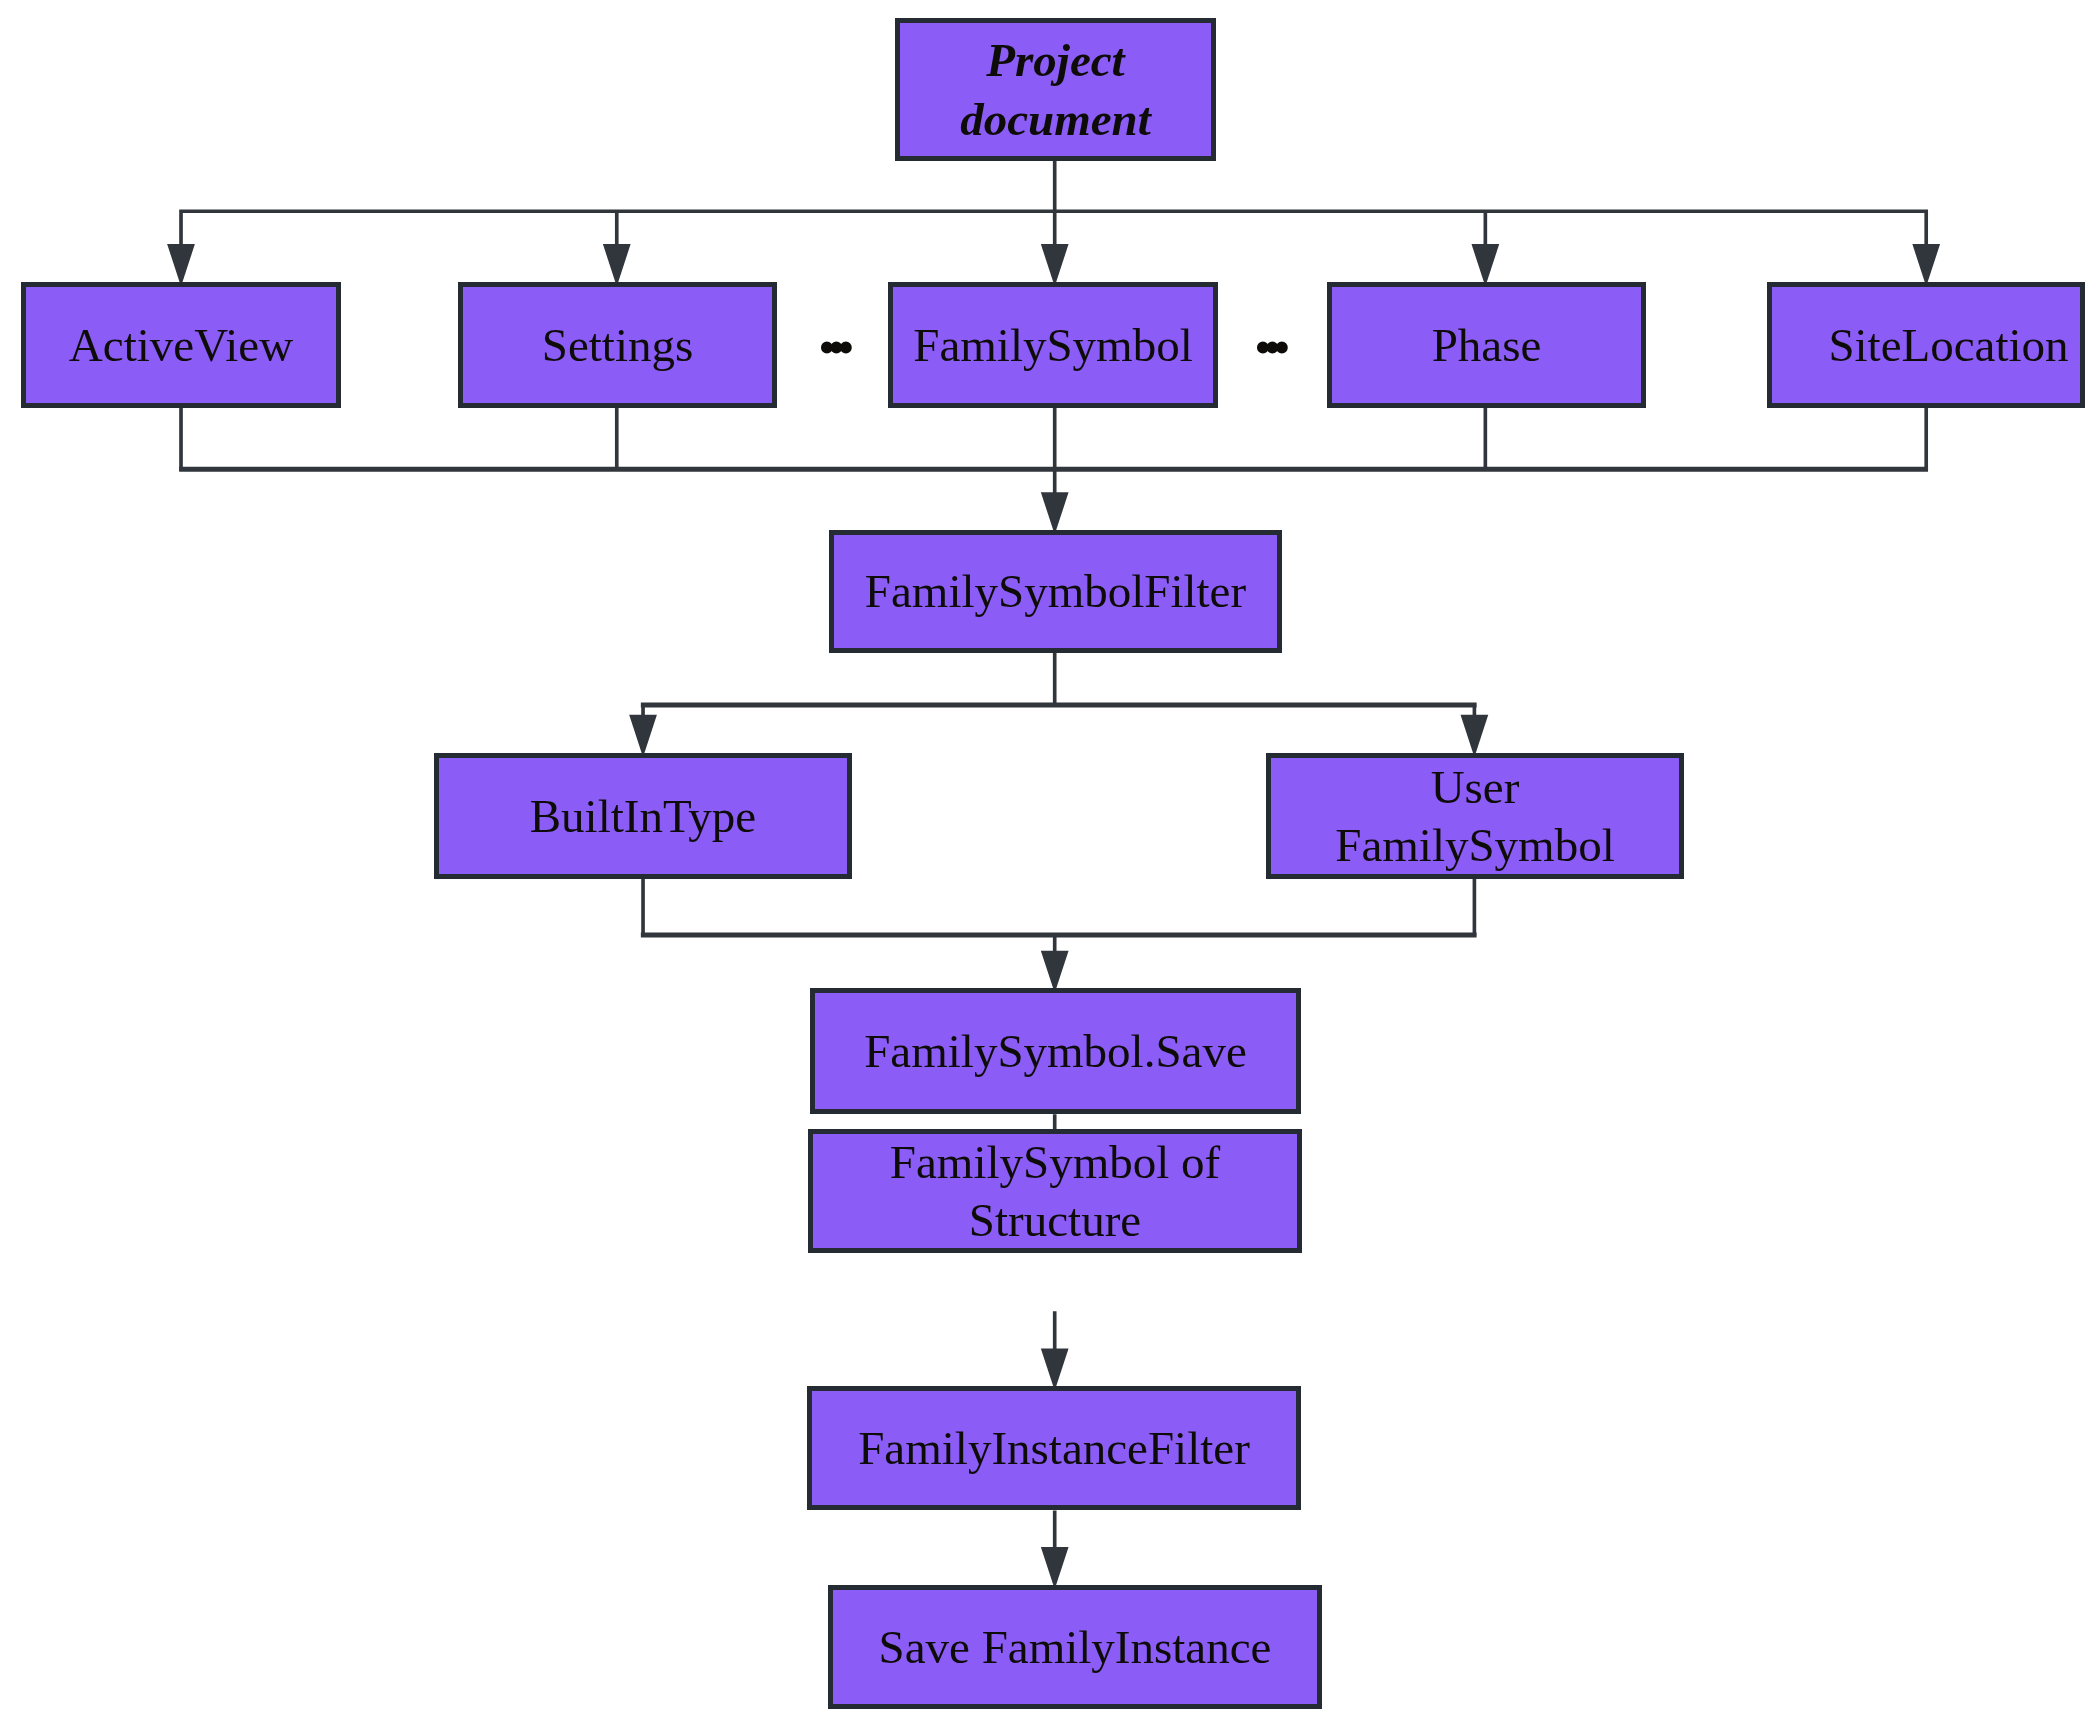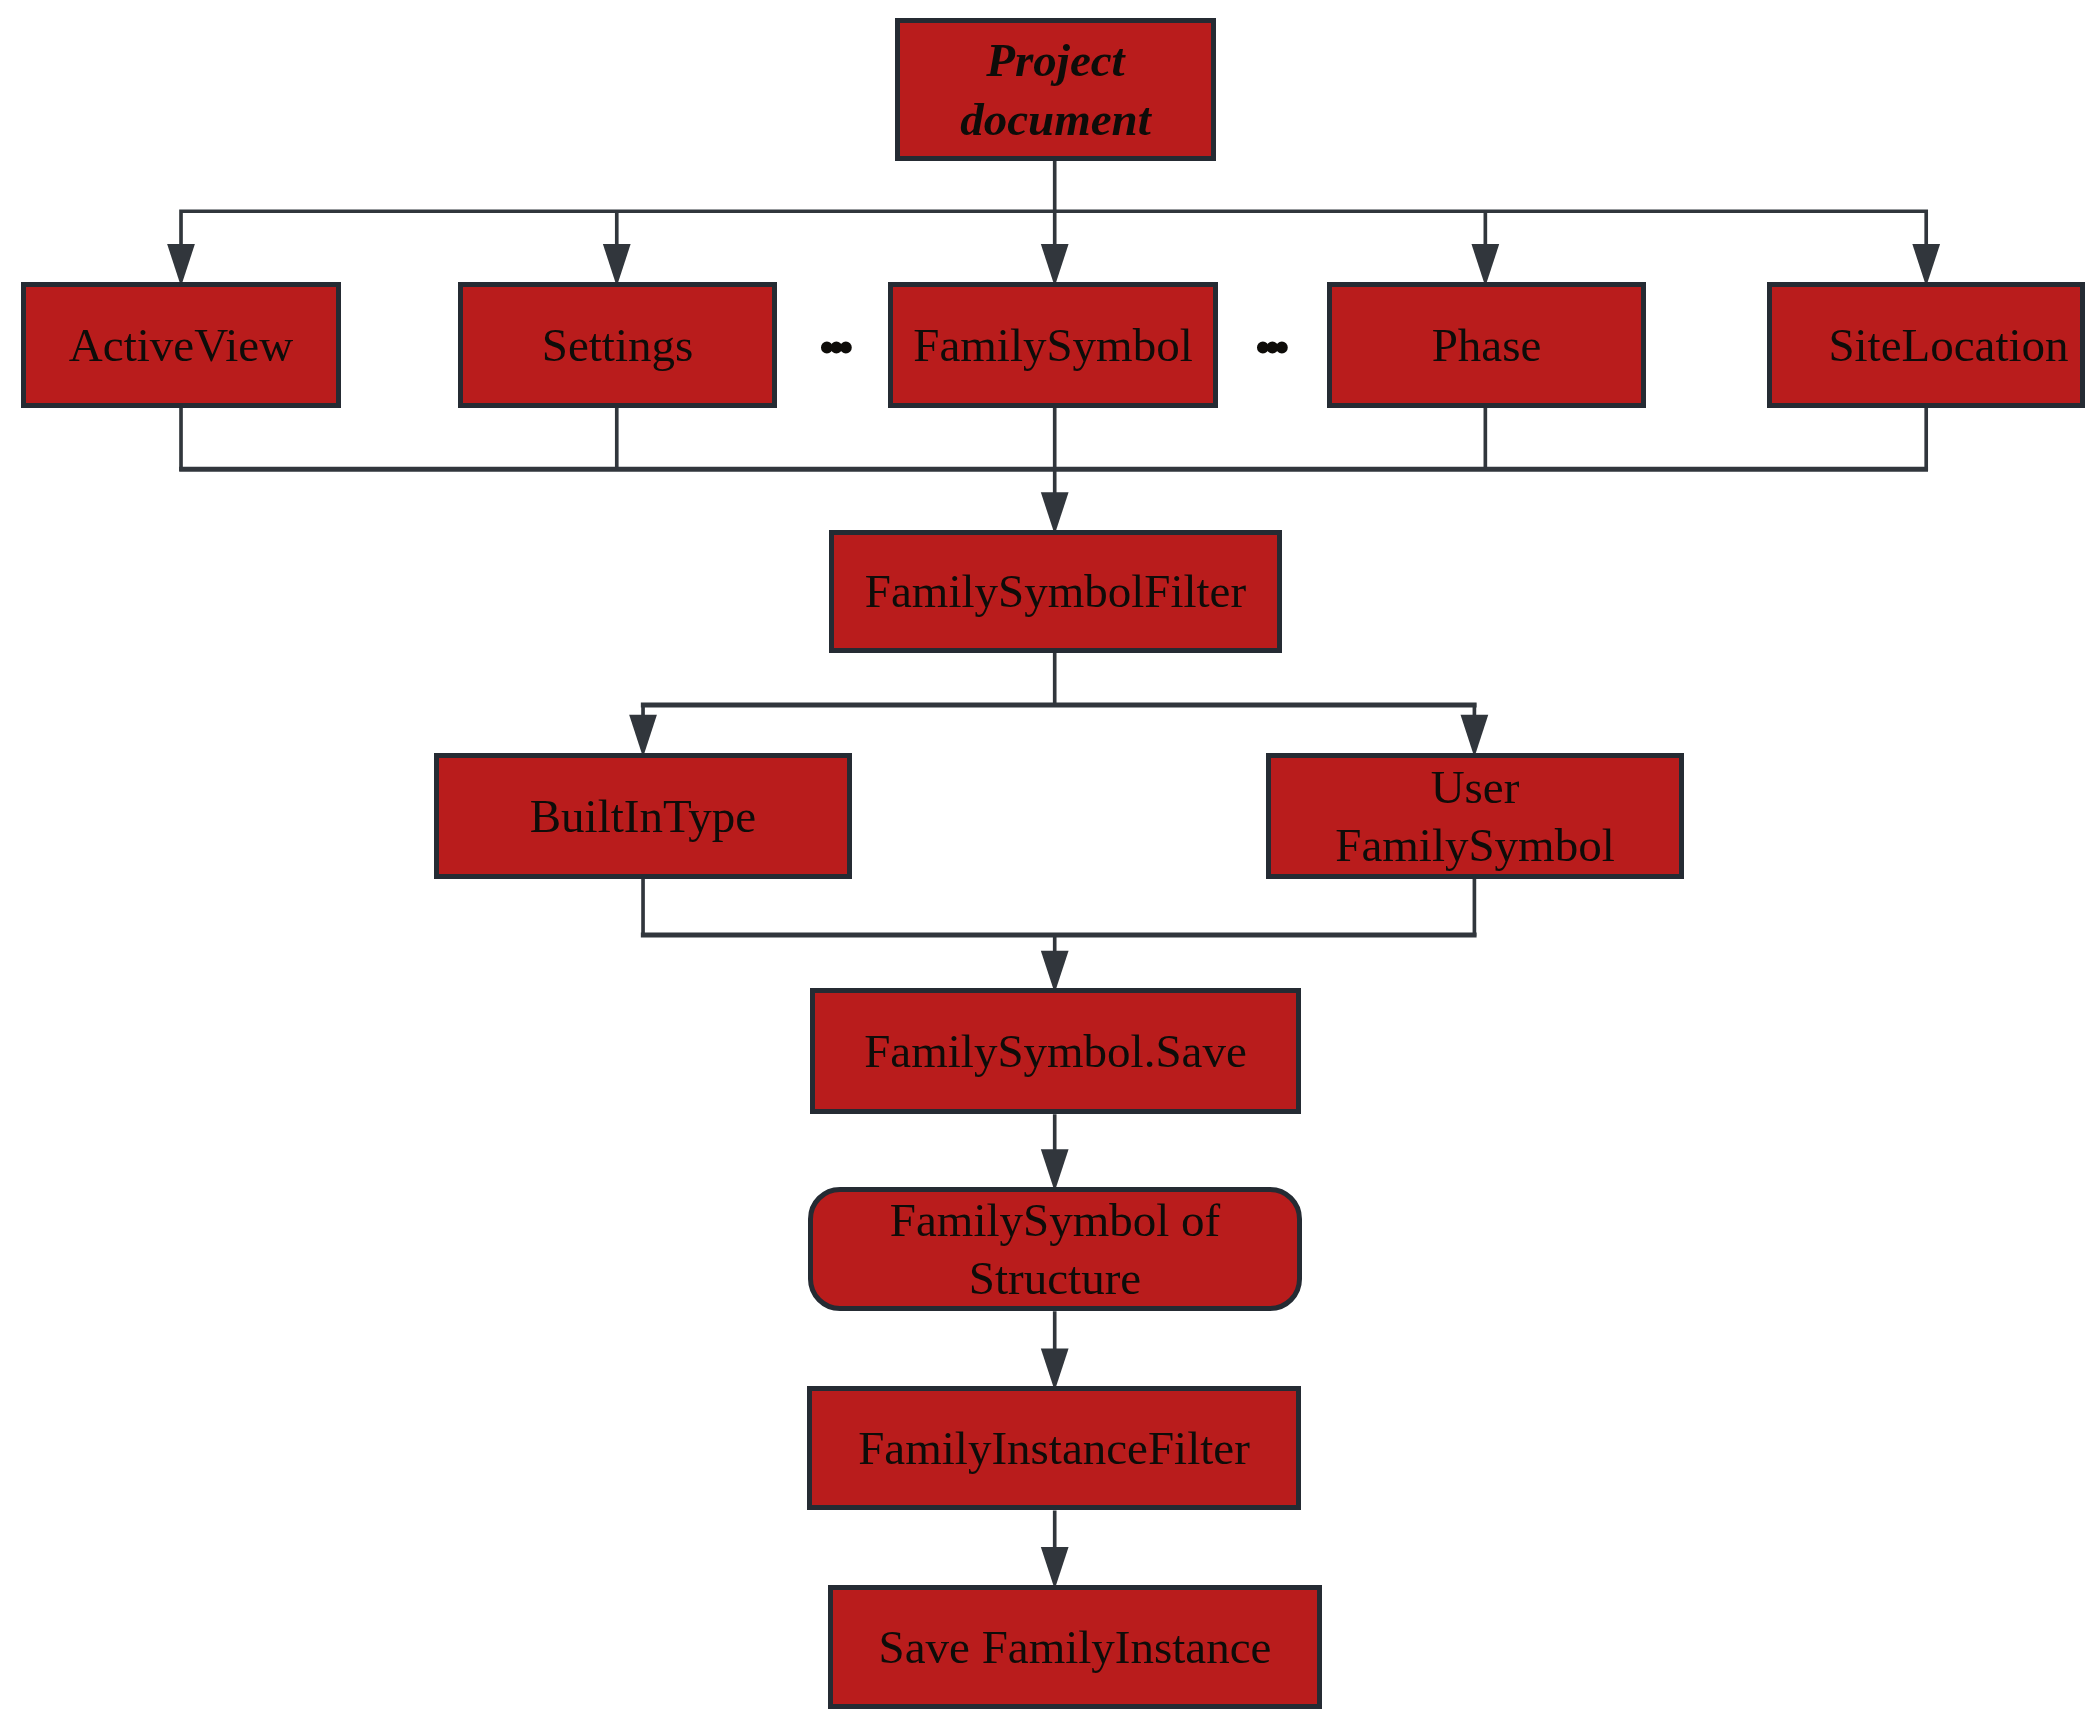--- a/index.html
+++ b/index.html
@@ -13,21 +13,21 @@
   }
   svg.connectors {
     position: absolute;
     left: 0; top: 0;
     width: 2097px; height: 1729px;
   }
   .node {
     position: absolute;
     box-sizing: border-box;
     border: 5.1px solid var(--border, #252b33);
-    background: #b91c1c;
+    background: #8b5cf6;
     display: flex;
     align-items: center;
     justify-content: center;
     text-align: center;
     font-size: 47px;
     line-height: 1.24;
     color: var(--text, #0e0c09);
     white-space: pre-line;
   }
   .node.root {
@@ -101,21 +101,21 @@
 
   <div class="node" style="left:829px; top:530px; width:453px; height:123px;">FamilySymbolFilter</div>
 
   <div class="node" style="left:434px; top:753px; width:418px; height:126px;">BuiltInType</div>
 
   <div class="node" style="left:1266px; top:753px; width:418px; height:126px;">User
 FamilySymbol</div>
 
   <div class="node" style="left:810px; top:988px; width:491px; height:126px;">FamilySymbol.Save</div>
 
-  <div class="node" style="left:808px; top:1187px; width:494px; height:124px;border-radius:32px;">FamilySymbol of
+  <div class="node" style="left:808px; top:1129px; width:494px; height:124px;">FamilySymbol of
 Structure</div>
 
   <div class="node" style="left:807px; top:1386px; width:494px; height:124px;">FamilyInstanceFilter</div>
 
   <div class="node" style="left:820px; top:1585px; width:494px; height:124px;margin-left:8px;">Save FamilyInstance</div>
 
 </div>
 
 
 </body></html>

